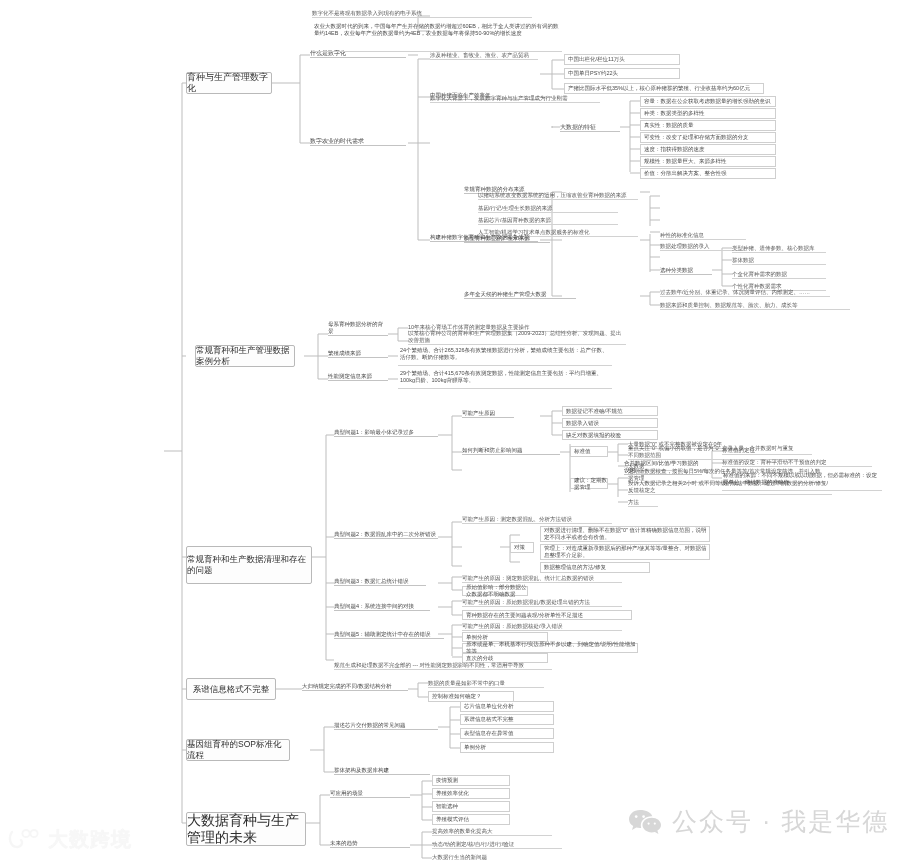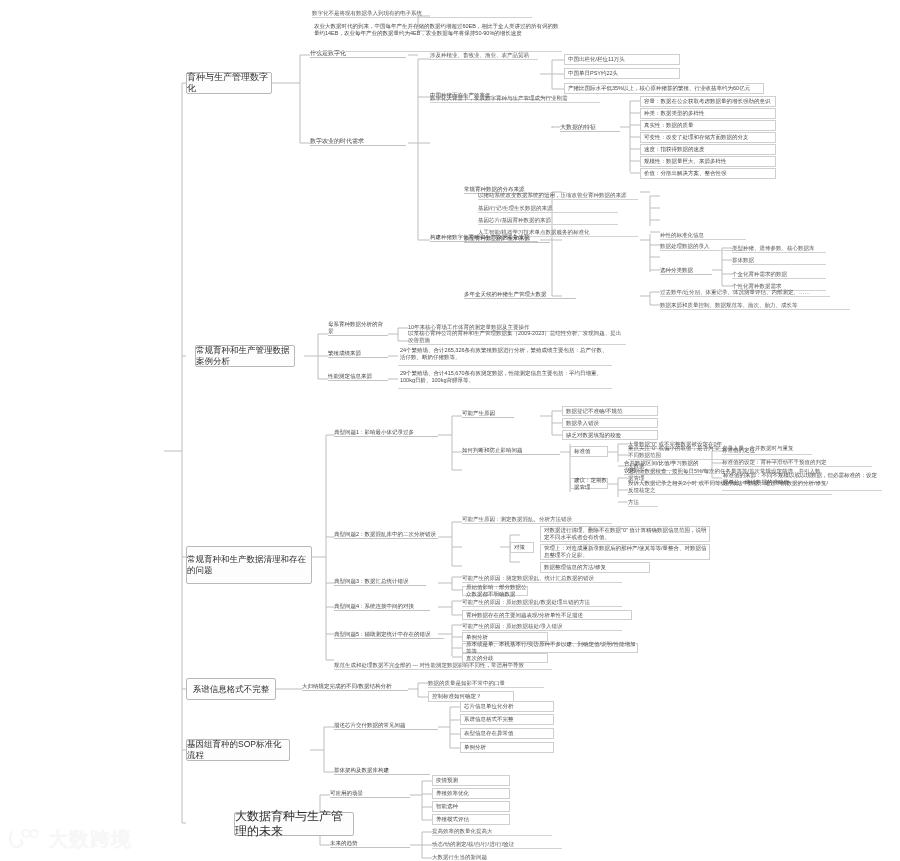--- a/index.html
+++ b/index.html
@@ -358,35 +358,46 @@
   <div class="node b3" style="left:428px;top:691px;width:86px;height:11px;font-size:5.5px;">控制标准如何确定？</div>
 
   <div class="node b1" style="left:186px;top:739px;width:104px;height:22px;font-size:8.5px;">基因组育种的SOP标准化流程</div>
   <div class="node b2" style="left:334px;top:719px;width:104px;height:11px;font-size:5.5px;">描述芯片交付数据的常见问题</div>
   <div class="node b3" style="left:460px;top:701px;width:94px;height:11px;font-size:5.5px;">芯片信息单位化分析</div>
   <div class="node b3" style="left:460px;top:714px;width:94px;height:11px;font-size:5.5px;">系谱信息格式不完整</div>
   <div class="node b3" style="left:460px;top:728px;width:94px;height:11px;font-size:5.5px;">表型信息存在异常值</div>
   <div class="node b3" style="left:460px;top:742px;width:94px;height:11px;font-size:5.5px;">单例分析</div>
   <div class="node b2" style="left:334px;top:764px;width:96px;height:11px;font-size:5.5px;">群体架构及数据库构建</div>
 
-  <div class="node b1" style="left:186px;top:812px;width:120px;height:24px;font-size:12px;margin-left:48px;">大数据育种与生产管理的未来</div>
+  <div class="node b1" style="left:186px;top:812px;width:120px;height:34px;font-size:14px;">大数据育种与生产管理的未来</div>
   <div class="node b2" style="left:330px;top:787px;width:80px;height:11px;font-size:5.5px;">可应用的场景</div>
   <div class="node b3" style="left:432px;top:775px;width:78px;height:11px;font-size:5.5px;">疫情预测</div>
   <div class="node b3" style="left:432px;top:788px;width:78px;height:11px;font-size:5.5px;">养殖效率优化</div>
   <div class="node b3" style="left:432px;top:801px;width:78px;height:11px;font-size:5.5px;">智能选种</div>
   <div class="node b3" style="left:432px;top:814px;width:78px;height:11px;font-size:5.5px;">养殖模式评估</div>
 
   <div class="node b2" style="left:330px;top:837px;width:80px;height:11px;font-size:5.5px;">未来的趋势</div>
   <div class="node b4" style="left:432px;top:826px;width:120px;height:10px;font-size:5.5px;">提高效率的数量化提高大</div>
   <div class="node b4" style="left:432px;top:839px;width:130px;height:10px;font-size:5.5px;">动态/动的测定/核/自/行/进/行/验证</div>
   <div class="node b4" style="left:432px;top:852px;width:120px;height:10px;font-size:5.5px;">大数据行生当的新问题</div>
 
   <div class="wm-logo">
     <svg width="34" height="22" viewBox="0 0 34 22">
       <path d="M4 4 C0 9, 2 19, 9 19 C14 19, 15 14, 13 12" fill="none" stroke="#f0f0f0" stroke-width="2.4" stroke-linecap="round"></path>
       <circle cx="18" cy="5.5" r="3.6" fill="none" stroke="#f0f0f0" stroke-width="2"></circle>
       <circle cx="26" cy="5.5" r="3.6" fill="none" stroke="#f0f0f0" stroke-width="2"></circle>
     </svg>
     <span class="lg-txt">大数跨境</span>
   </div>
 
+  <div class="wm-right">
+    <svg class="wechat-icon" width="34" height="28" viewBox="0 0 34 28">
+      <path d="M12 2 C5.5 2, 1 6.3, 1 11.2 C1 14, 2.6 16.5, 5.2 18.1 L4 22 L8.3 19.6 C9.5 19.9, 10.7 20.1, 12 20.1 C12.4 20.1, 12.8 20.1, 13.2 20 C12.9 19.1, 12.8 18.2, 12.8 17.3 C12.8 12.2, 17.6 8.2, 23.4 8.2 C23.7 8.2, 24 8.2, 24.3 8.3 C23.3 4.7, 18.2 2, 12 2 Z" fill="#d7d7d7"></path>
+      <circle cx="8.2" cy="8.6" r="1.35" fill="#ffffff"></circle>
+      <circle cx="15.6" cy="8.6" r="1.35" fill="#ffffff"></circle>
+      <path d="M33 17.1 C33 13, 28.8 9.8, 23.7 9.8 C18.6 9.8, 14.5 13, 14.5 17.1 C14.5 21.2, 18.6 24.4, 23.7 24.4 C24.8 24.4, 25.9 24.2, 26.9 23.9 L30.4 25.9 L29.4 22.6 C31.6 21.3, 33 19.4, 33 17.1 Z" fill="#d7d7d7"></path>
+      <circle cx="20.6" cy="15.6" r="1.1" fill="#ffffff"></circle>
+      <circle cx="26.8" cy="15.6" r="1.1" fill="#ffffff"></circle>
+    </svg>
+    <span>公众号 · 我是华德</span>
+  </div>
 
 </div>
 
 </body></html>

